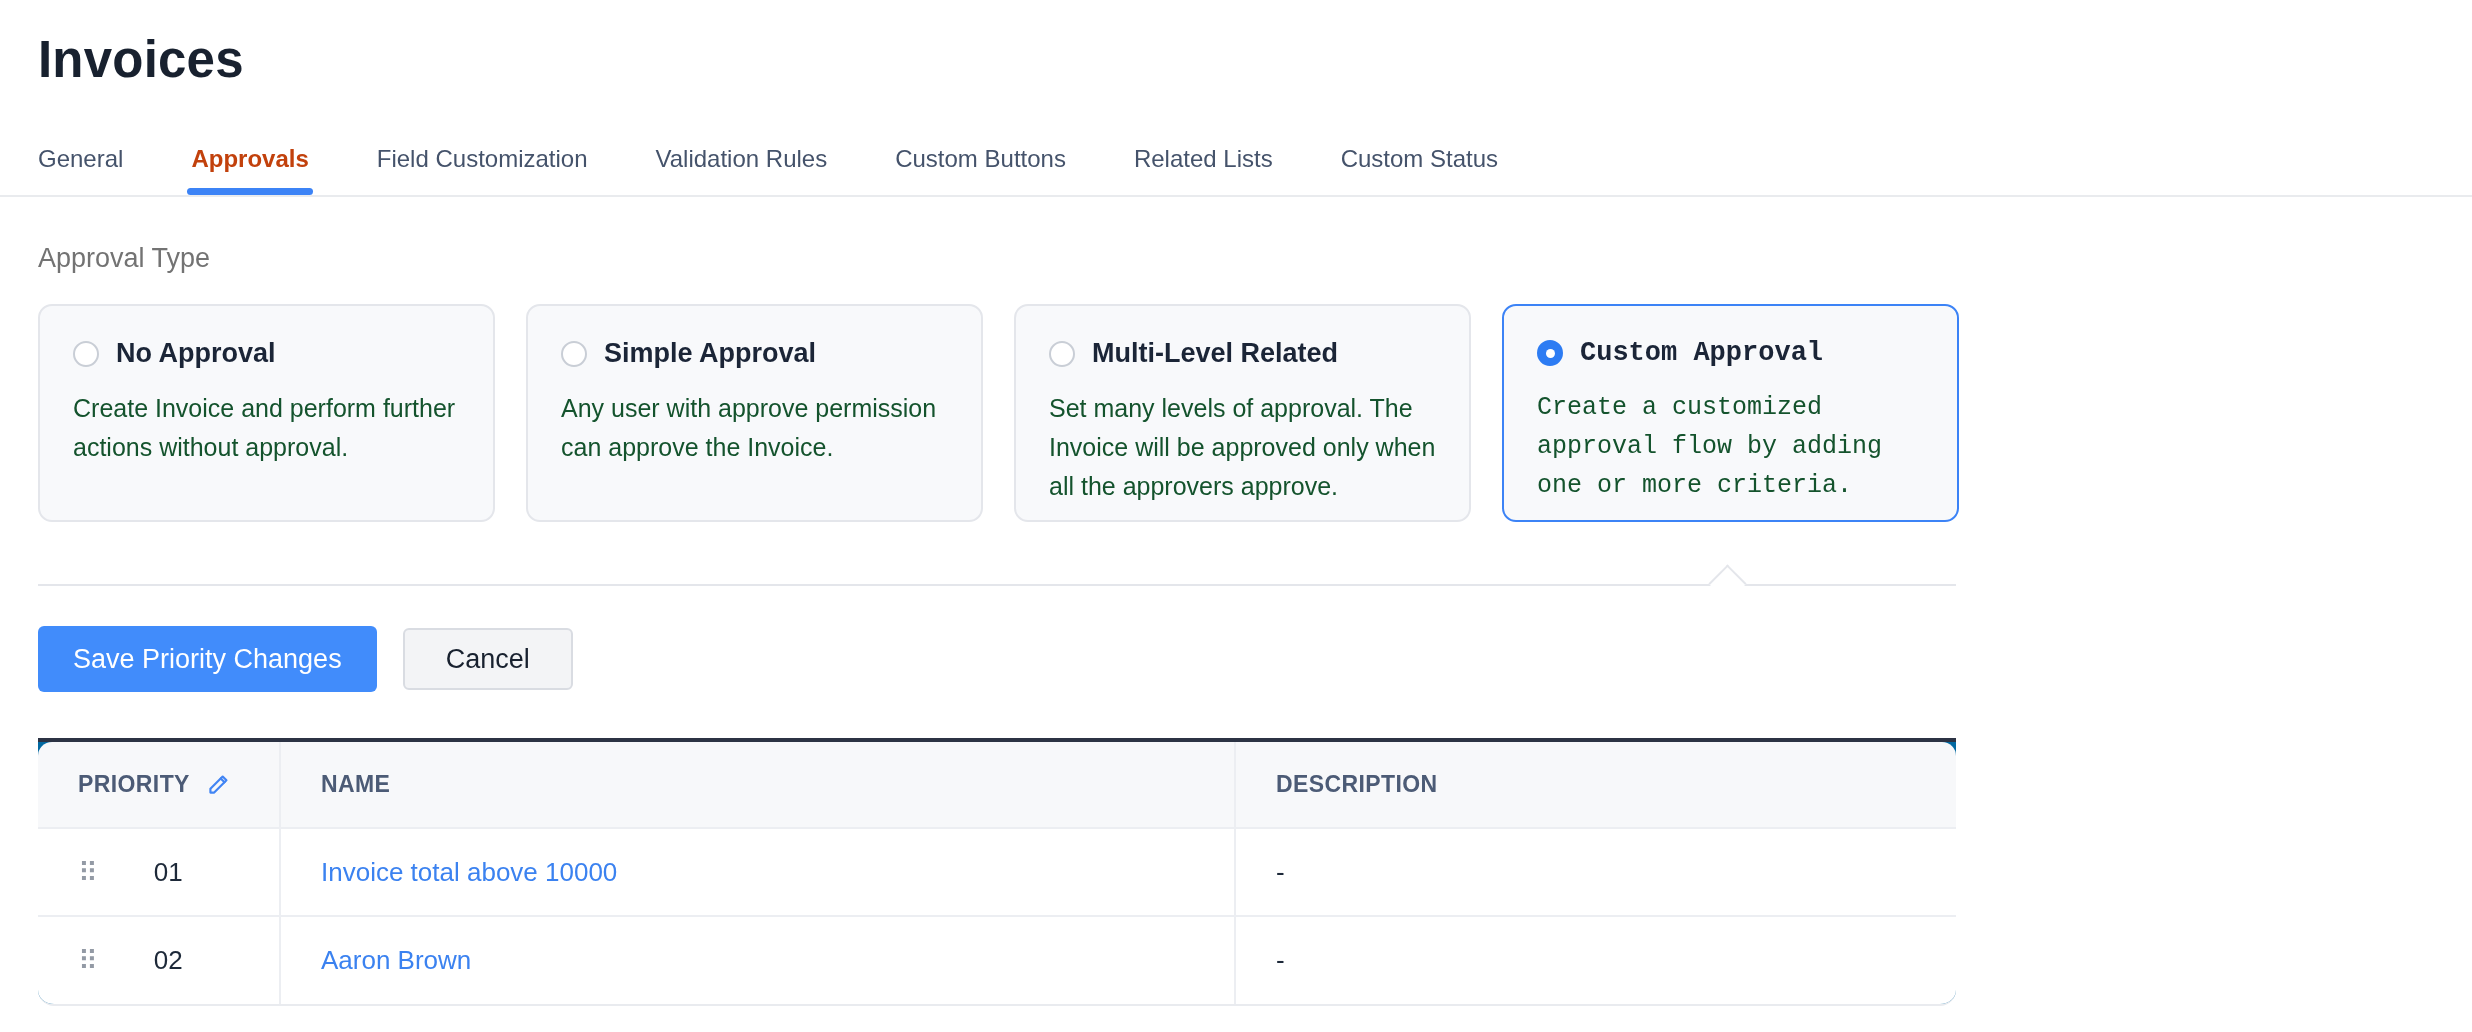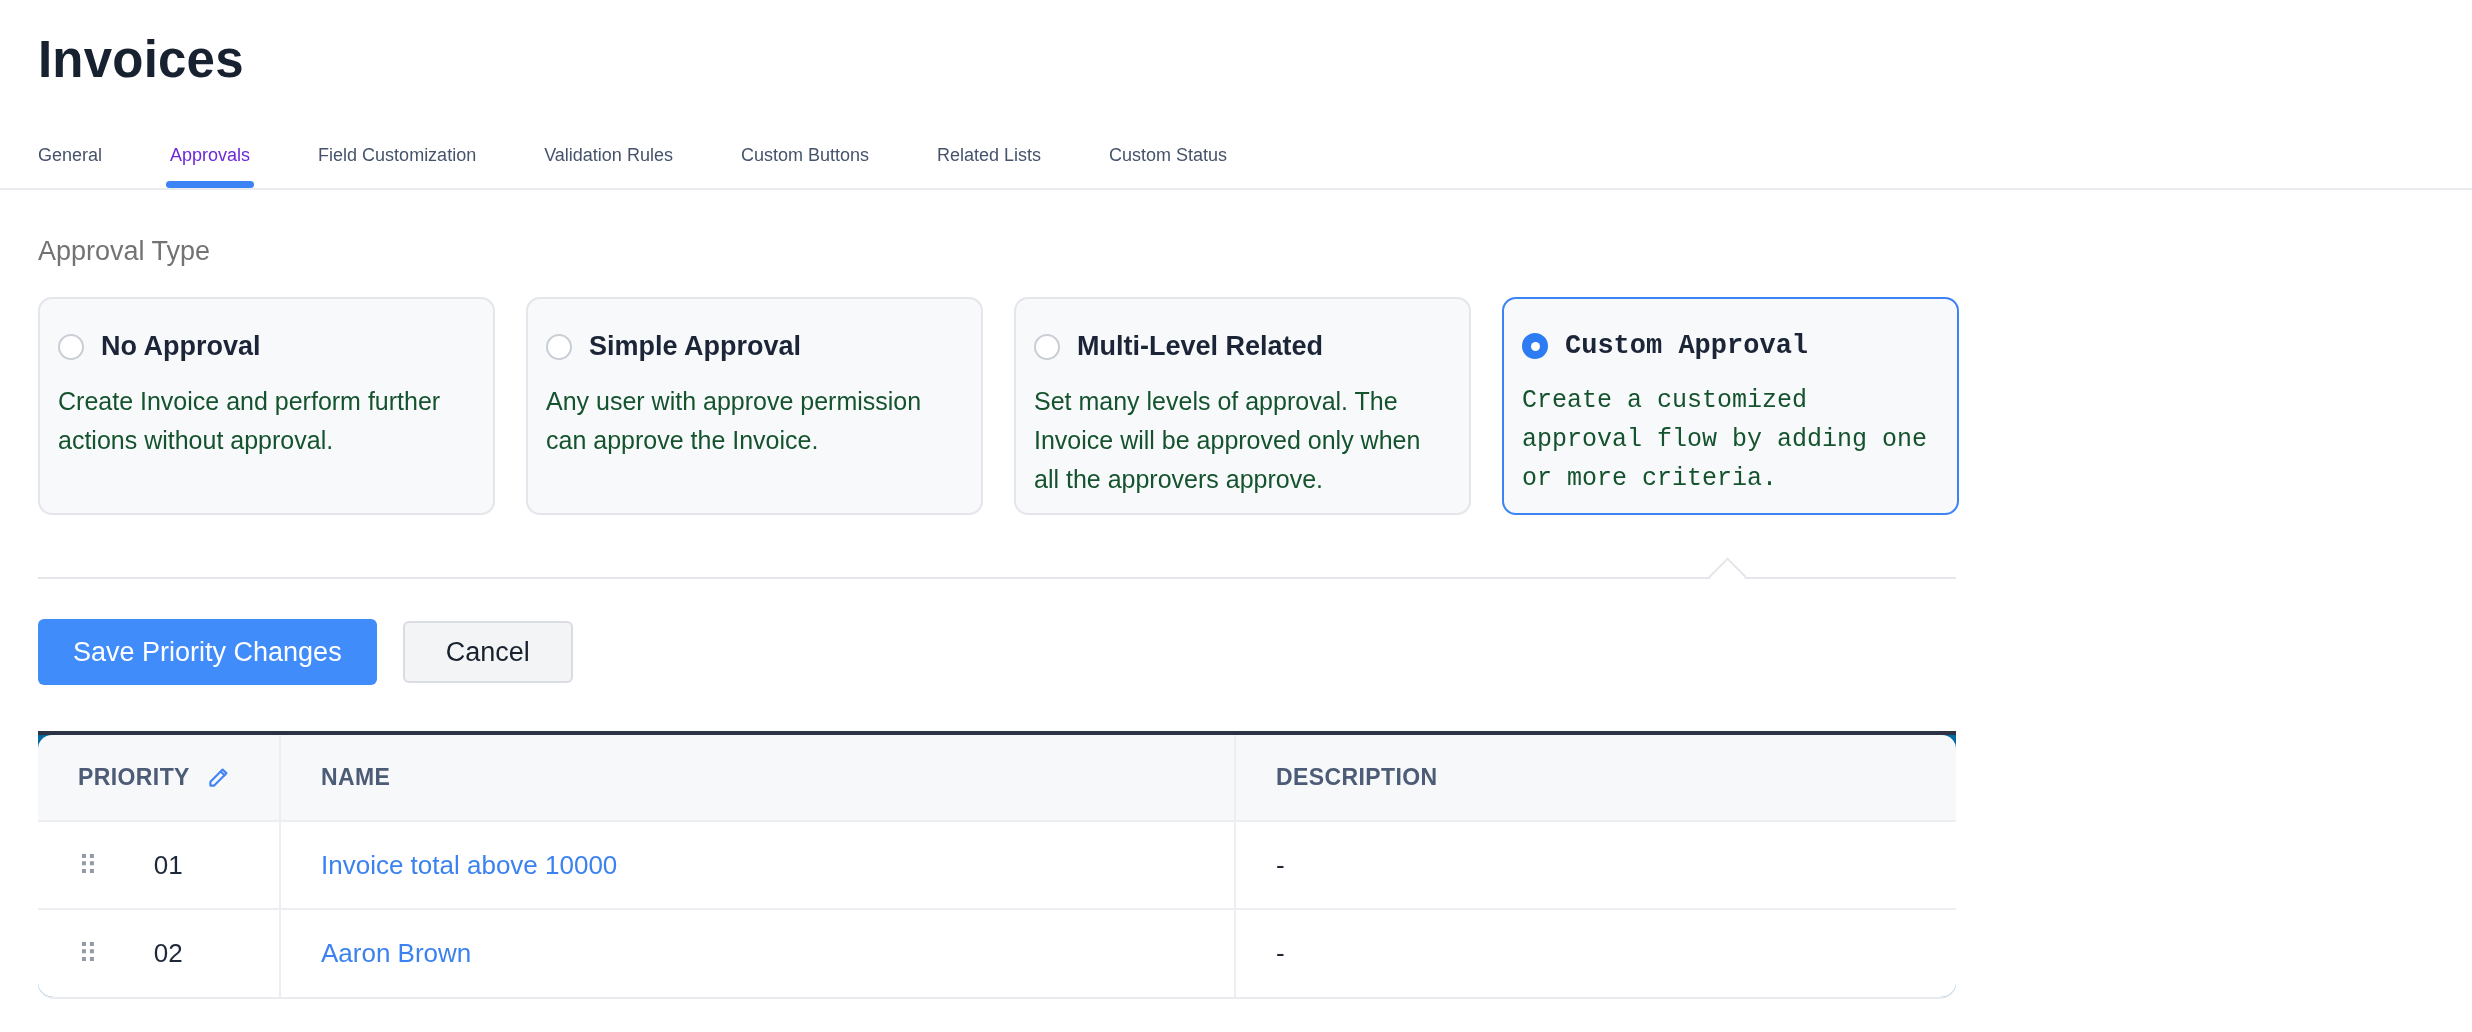--- a/index.html
+++ b/index.html
@@ -17,41 +17,41 @@
   .page-title {
     margin: 30px 0 0 38px;
     font-size: 51px;
     font-weight: 600;
     color: #18212f;
     letter-spacing: 0.2px;
   }
 
   .tabs { display: flex; gap: 68px; margin: 56px 0 0 38px; }
   .tab {
-    font-size: 18px; color: #45536b;
+    font-size: 24px; color: #45536b;
     padding-bottom: 22px; position: relative; cursor: pointer;
     white-space: nowrap;
   }
-  .tab.active { color: #6d28d9; font-weight: 400; }
+  .tab.active { color: #c2410c; font-weight: 700; }
   .tab.active::after {
     content: ""; position: absolute; left: -4px; right: -4px; bottom: 0;
     height: 7px; border-radius: 7px; background: #3c83f6;
   }
   .page-divider { height: 2px; background: #e9ebee; width: 2472px; }
 
   
   .section-label { margin: 46px 0 0 38px; font-size: 27px; color: #737373; }
 
   .cards { display: flex; gap: 31px; margin: 30px 0 0 38px; }
   .card {
     width: 457px; height: 218px; flex: none;
     background: #f8f9fb;
     border: 2px solid #e4e6eb;
     border-radius: 14px;
-    padding: 32px 18px;
+    padding: 32px 33px;
     cursor: pointer;
   }
   .card.selected { border-color: #3c83f6; font-family: Liberation Mono, monospace; }
   .card-head { display: flex; align-items: center; gap: 17px; }
   .radio {
     width: 26px; height: 26px; border-radius: 50%;
     background: #fff; border: 2px solid #c9ced6; flex: none;
   }
   .card.selected .radio {
     background: #2d7cf3; border-color: #2d7cf3; position: relative;

